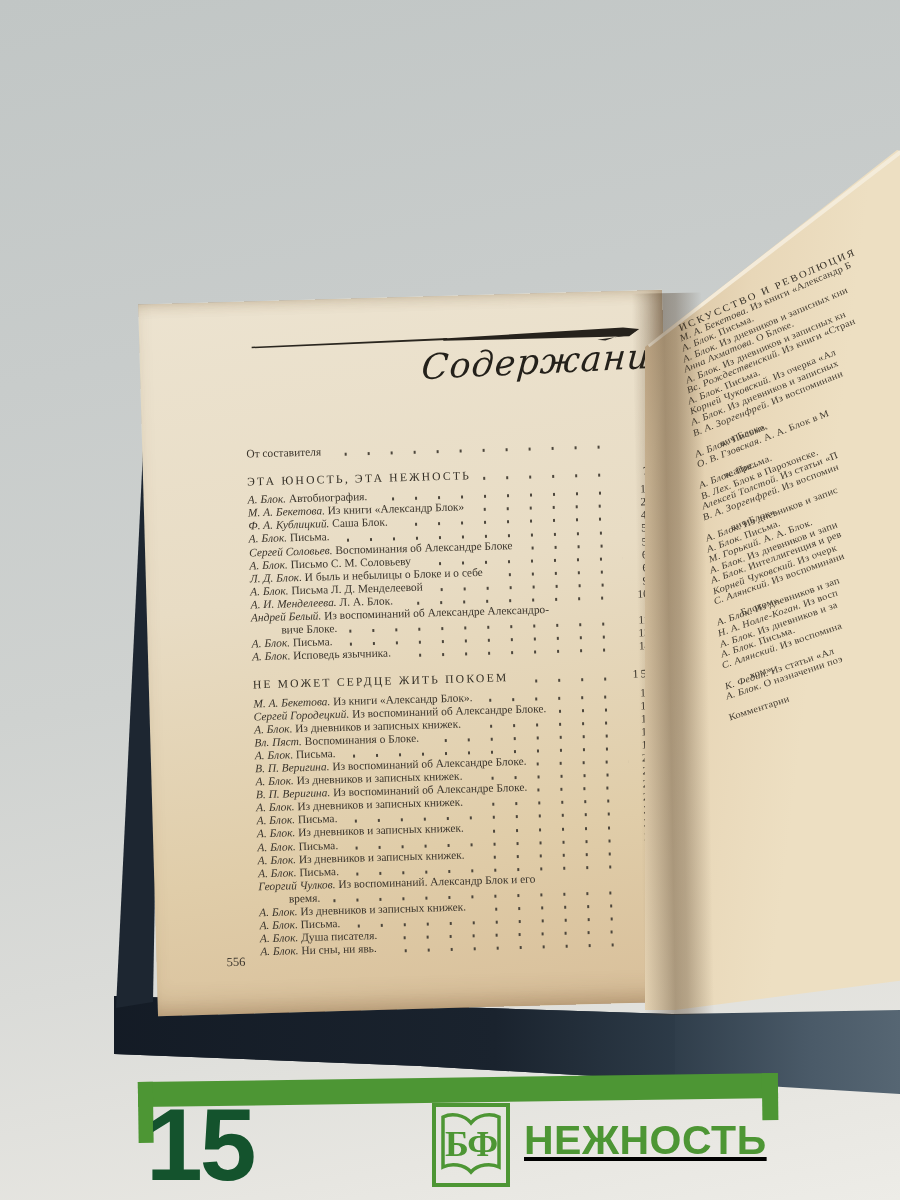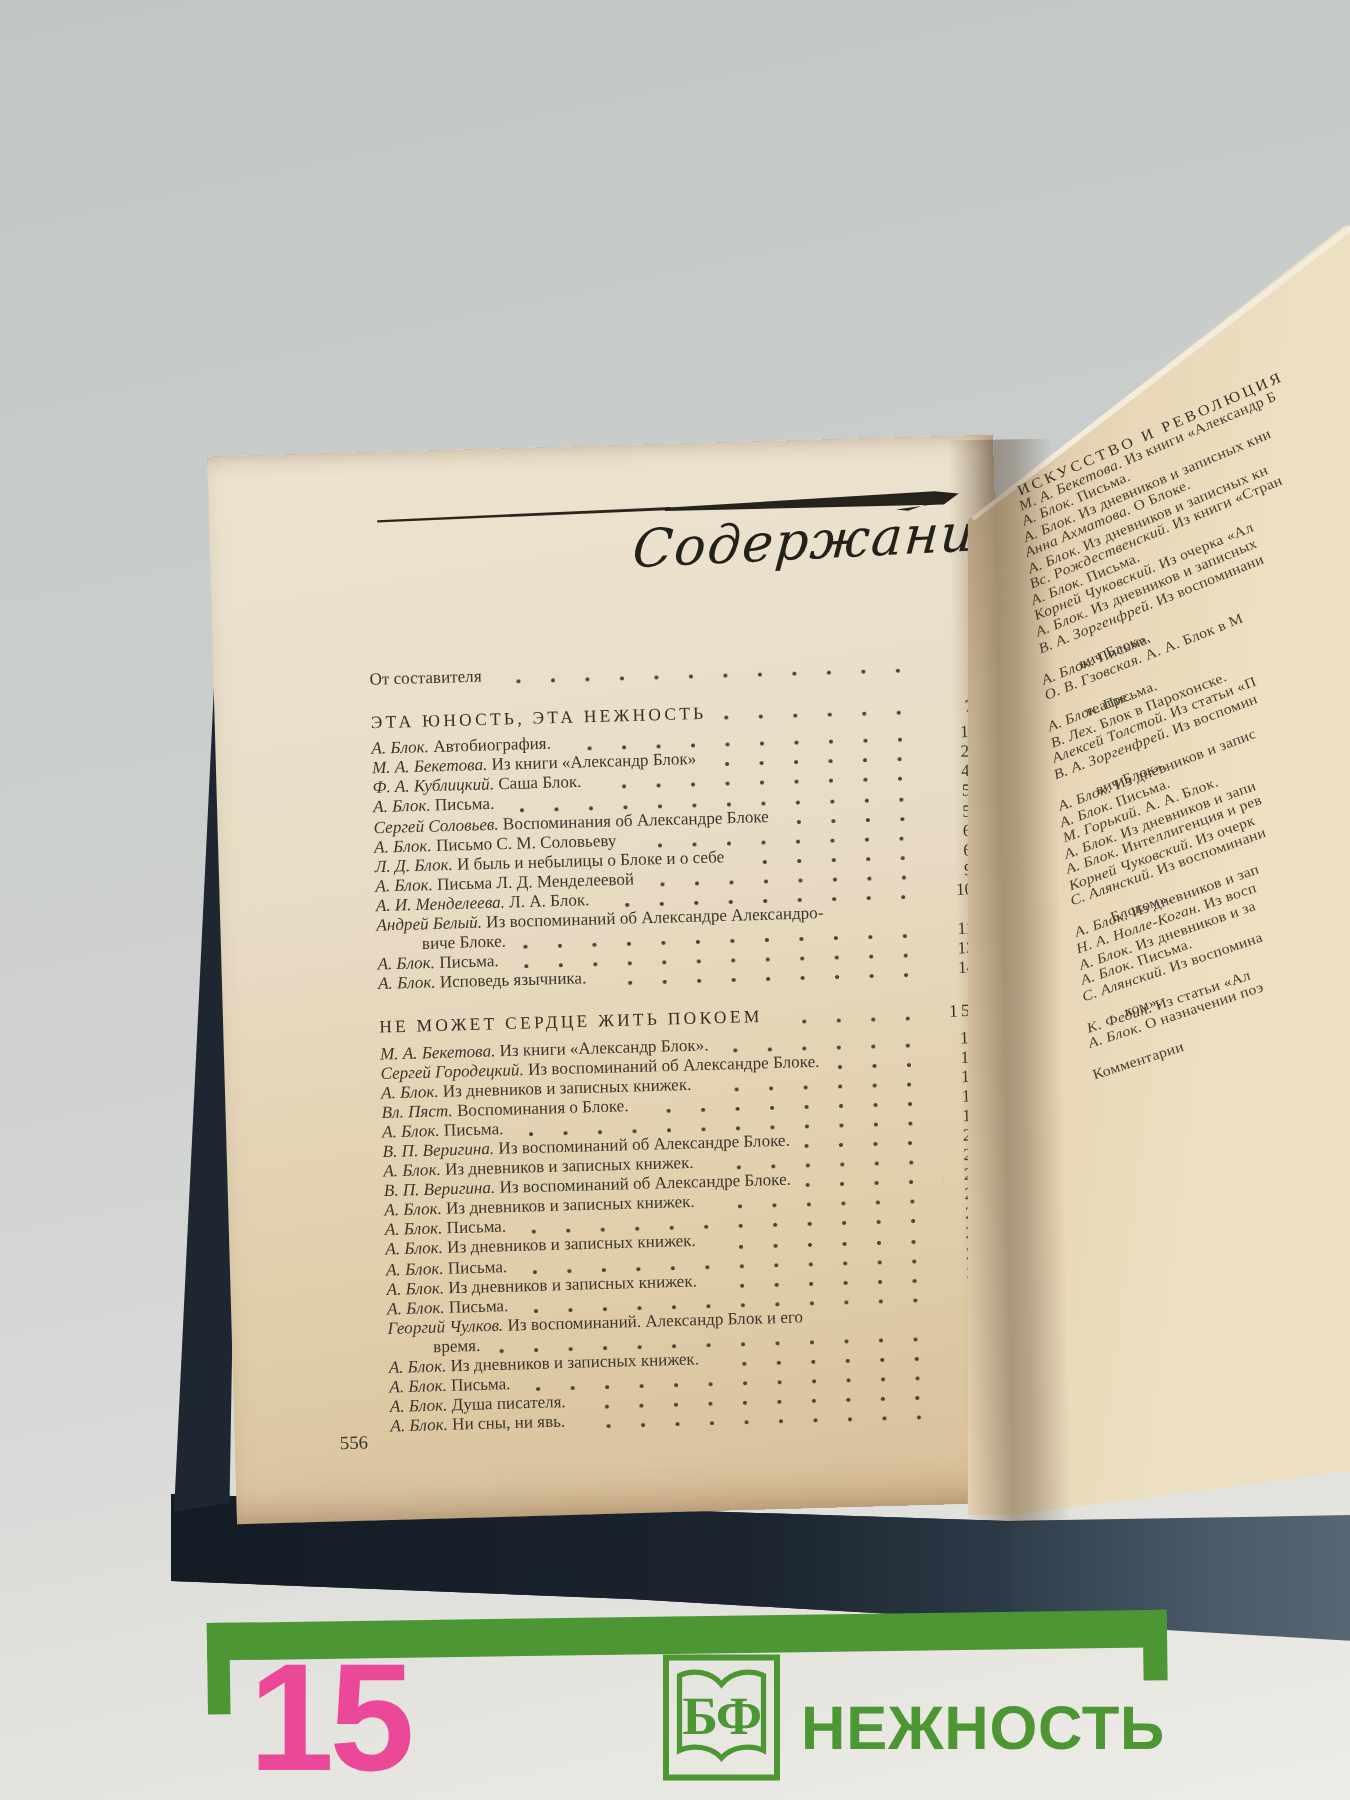--- a/index.html
+++ b/index.html
@@ -62,22 +62,22 @@
   
   .ruler{position:absolute;inset:0;transform:rotate(-0.8deg);transform-origin:140px 1095px;
     font-family:"Liberation Sans","DejaVu Sans",sans-serif;}
   .bar{position:absolute;left:138px;top:1082px;width:640px;height:25px;}
   .tick-l{position:absolute;left:138px;top:1082px;width:15px;height:61px;}
   .tick-r{position:absolute;left:762px;top:1082px;width:16px;height:47px;}
   .r15{position:absolute;left:146px;top:1100px;font-size:102px;line-height:.9;font-weight:bold;letter-spacing:-3px;
     font-family:"Liberation Sans","DejaVu Sans",sans-serif;}
   .rcm{position:absolute;left:254px;top:1152px;font-size:35px;font-weight:bold;
     font-family:"Liberation Sans","DejaVu Sans",sans-serif;}
-  .logo{position:absolute;left:442px;top:1103px;display:flex;align-items:center;
-    font-family:"Liberation Sans","DejaVu Sans",sans-serif;}
+  .logo{position:absolute;left:432px;top:1103px;display:flex;align-items:flex-start;
+    font-family:"Liberation Sans","DejaVu Sans",sans-serif;text-decoration:underline;}
   .logo-box{position:relative;width:70px;height:76px;border:4px solid;background:rgba(255,255,255,0);}
   .logo-box svg{position:absolute;inset:0;}
   .mono{position:absolute;left:0;right:0;top:16px;text-align:center;font-size:36px;font-weight:bold;
     font-family:"Liberation Serif","DejaVu Serif",serif;letter-spacing:-1px;}
   .logo-name{margin:14px 0 0 14px;font-size:41px;font-weight:bold;letter-spacing:.5px;}
 </style>
 </head>
 <body>
 
 <div class="photo">
@@ -321,21 +321,21 @@
       </div>
   </div>
 
   <div class="gutter"></div>
 
   <div class="ruler">
     <div class="bar" style="background: rgb(77, 150, 52);"></div>
     <div class="tick-l" style="background: rgb(77, 150, 52);"></div>
     <div class="tick-r" style="background: rgb(77, 150, 52);"></div>
   </div>
-  <div class="r15" style="color: #ec4899; margin-left: 20px;">15</div>
+  <div class="r15" style="color: #14532d;">15</div>
   <div class="rcm" style="color: #0f172a; margin-top: 45px;">см</div>
 
   <div class="logo">
     <div class="logo-box" style="border-color: rgb(77, 150, 52);">
       <svg viewBox="0 0 70 76">
         <path d="M35,16 C28,7 15,6 7,10 L7,60 C15,56 28,57 35,65 C42,57 55,56 63,60 L63,10 C55,6 42,7 35,16 Z" fill="none" stroke-width="3.5" stroke="#4d9634"></path>
       </svg>
       <div class="mono" style="color: rgb(77, 150, 52);">БФ</div>
     </div>
     <div class="logo-name" style="color: rgb(77, 150, 52);">НЕЖНОСТЬ</div>

